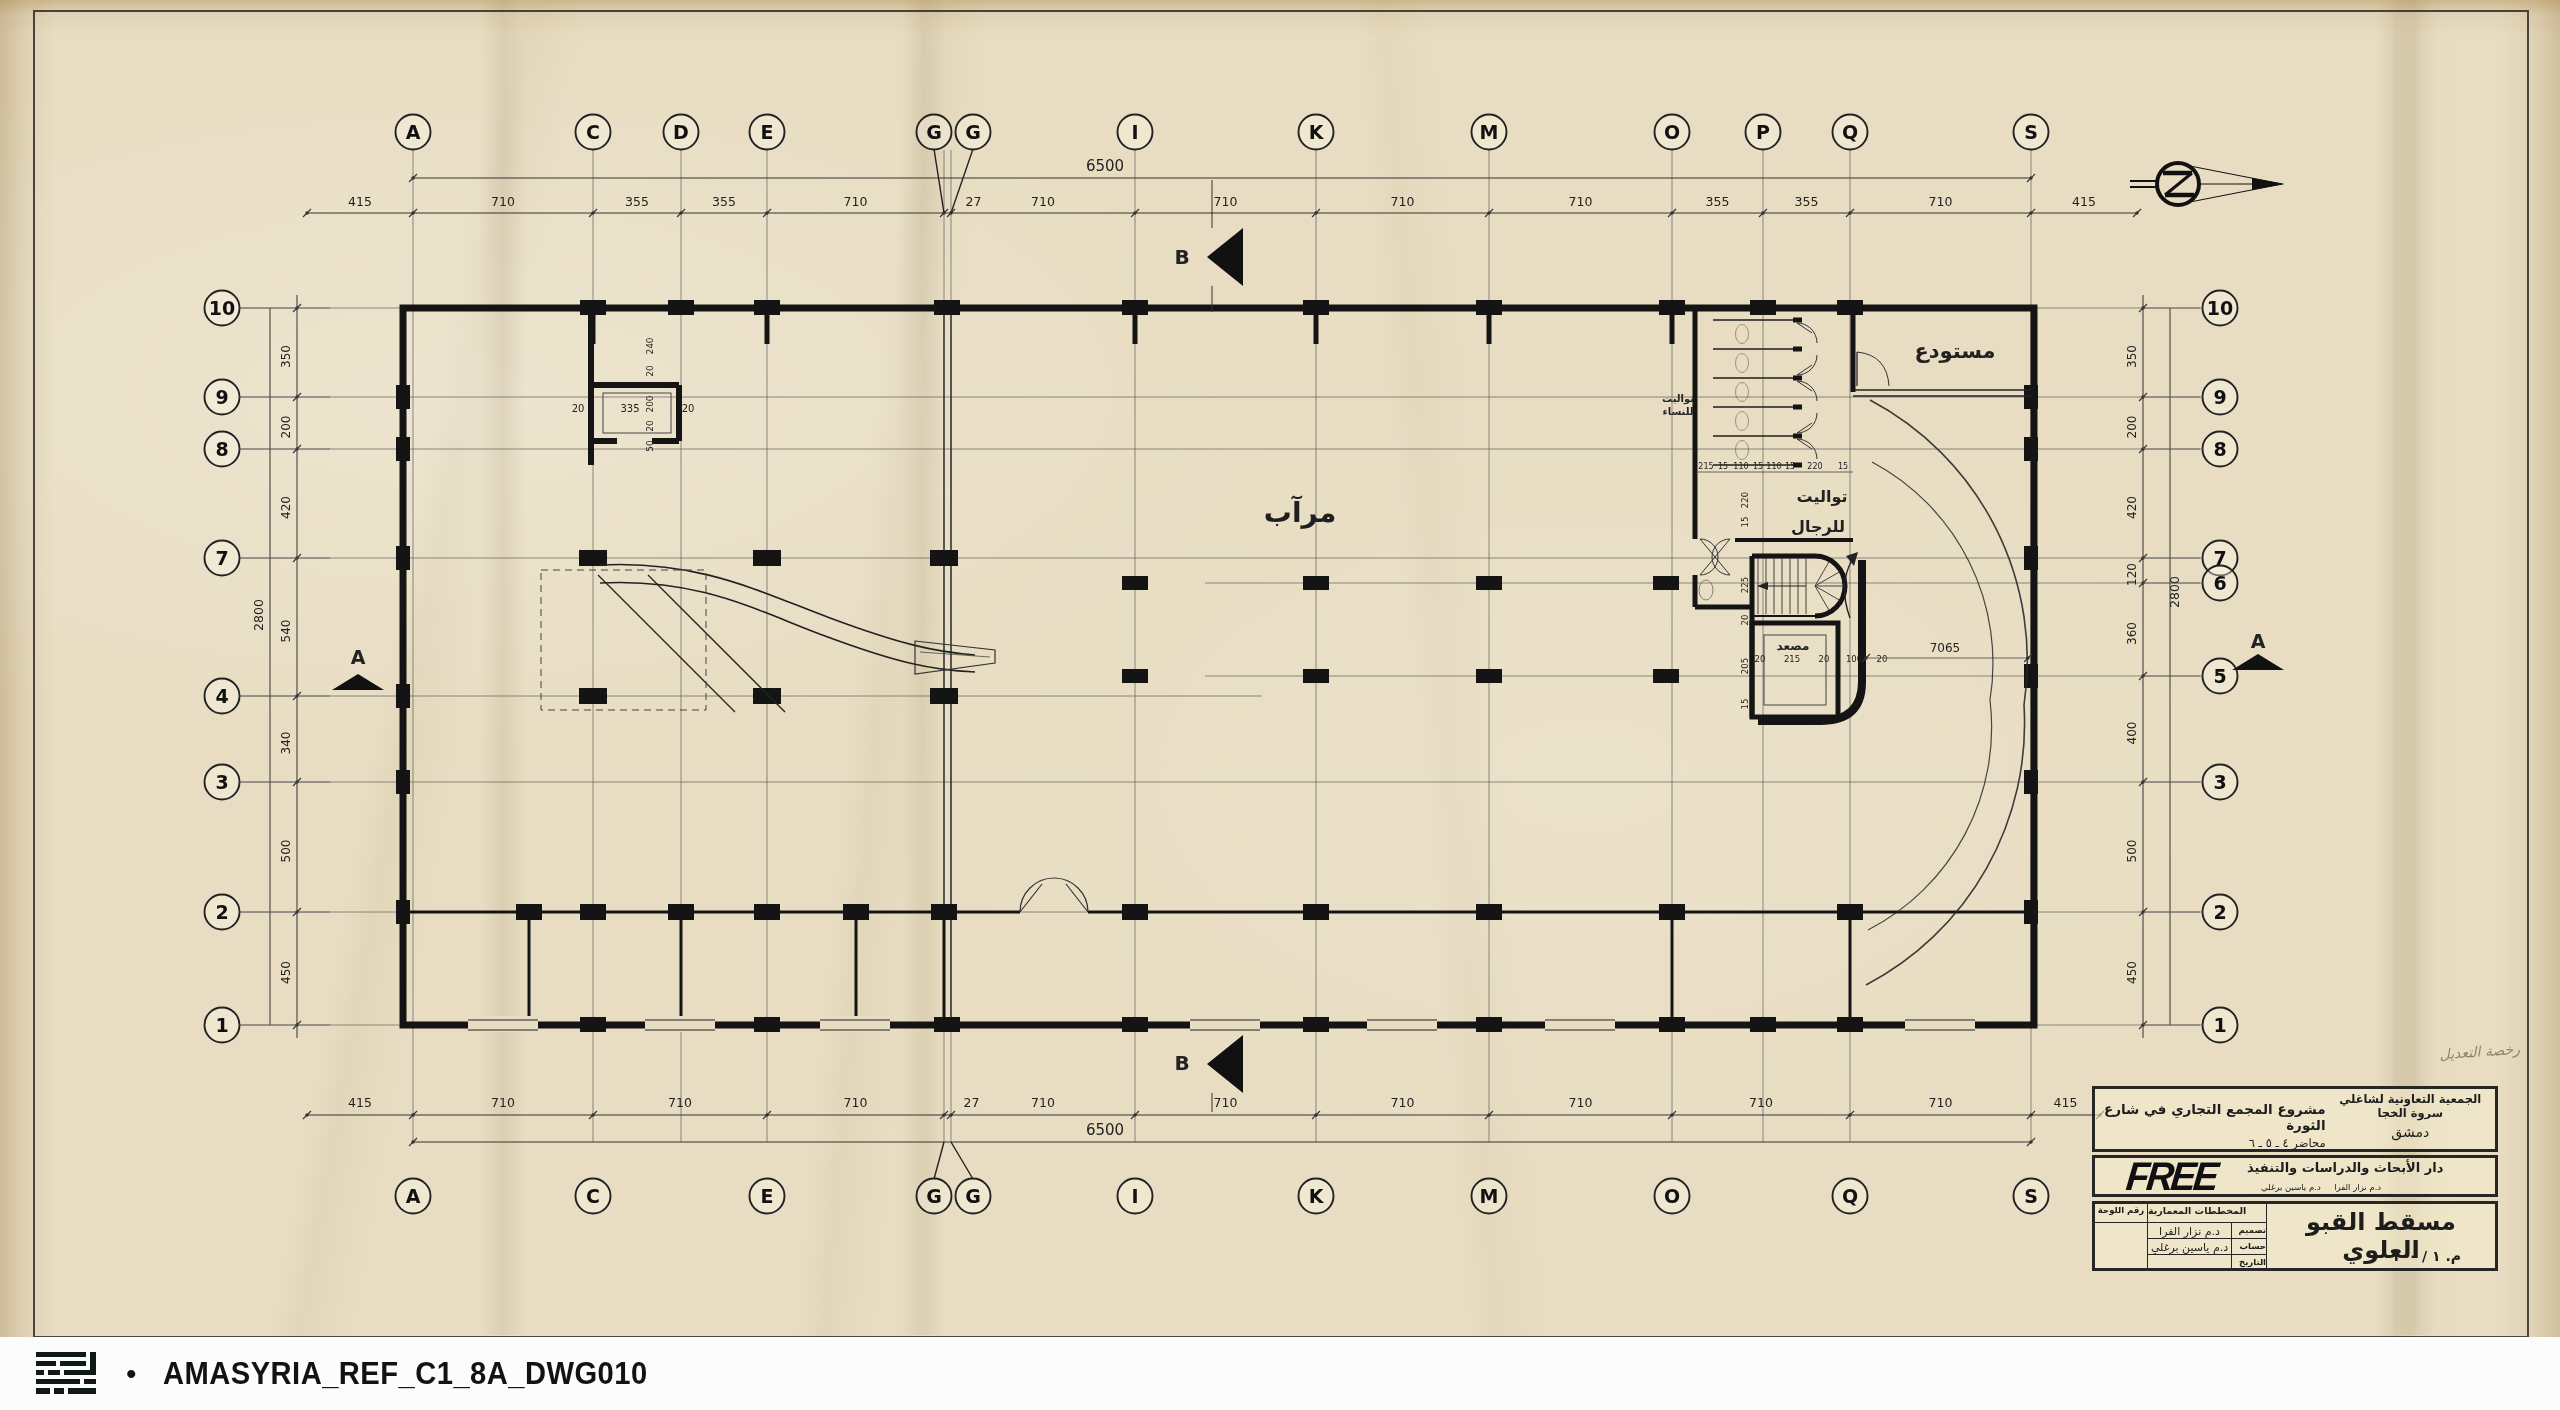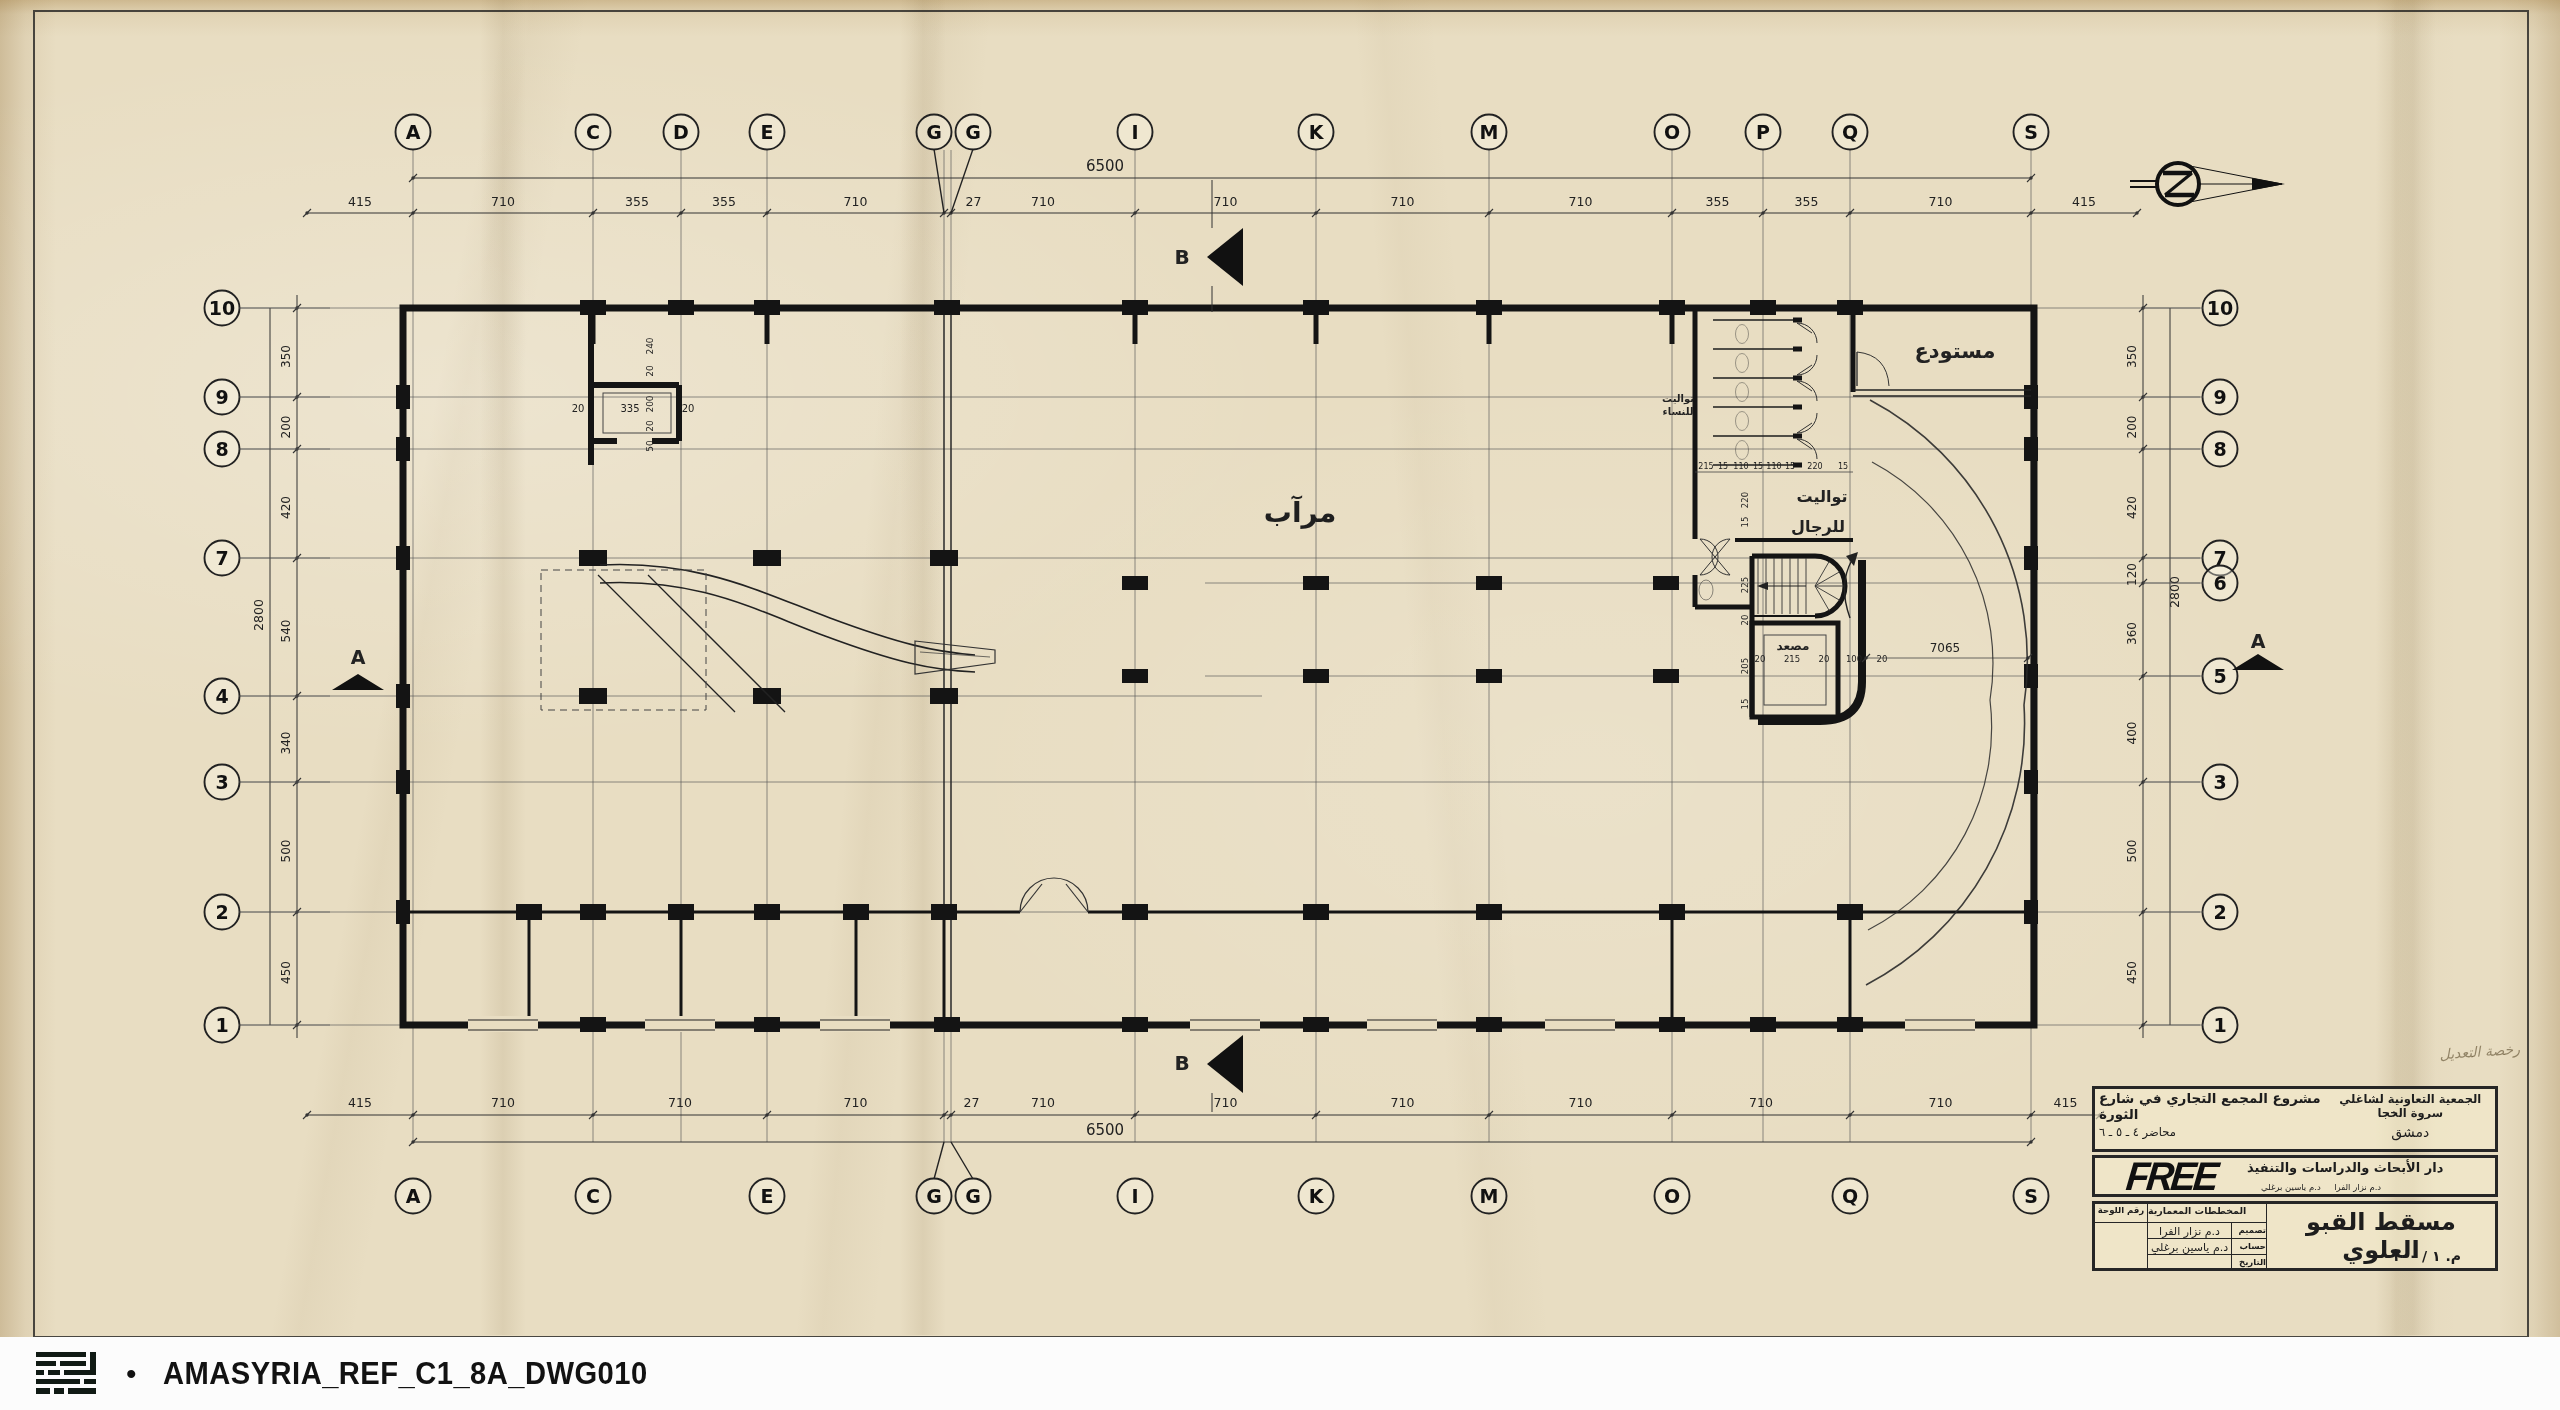--- a/index.html
+++ b/index.html
@@ -24,21 +24,21 @@
     border:2px solid rgba(28,28,28,0.78);pointer-events:none;}
   svg.plan{position:absolute;left:0;top:0;}
 
   
   .tb{position:absolute;left:2092px;top:1086px;width:406px;color:#1d1d1d;direction:rtl;}
   .tb .box{border:3px solid #262626;background:rgba(244,235,203,0.6);box-sizing:border-box;}
   .tb-row1{height:66px;display:flex;}
   .tb-client{width:41%;padding:3px 6px 0 2px;text-align:center;border-left:none;}
   .tb-client .l1{font-size:11.5px;font-weight:bold;}
   .tb-client .l2{font-size:14px;margin-top:4px;}
-  .tb-project{width:59%;padding:1px 4px 0 4px;text-align:left;}
+  .tb-project{width:59%;padding:12px 4px 0 4px;text-align:right;}
   .tb-project .l1{font-size:13.5px;font-weight:bold;}
   .tb-project .l2{font-size:11.5px;margin-top:3px;}
   .tb-row2{margin-top:3px;height:42px;display:flex;align-items:center;}
   .tb-firm{width:62%;text-align:left;padding-top:2px;}
   .tb-firm .l1{font-size:13px;font-weight:bold;}
   .tb-firm .l2{font-size:8.5px;border-bottom:1.5px solid #222;display:inline-block;padding:1px 14px 2px 14px;}
   .free{width:38%;text-align:center;font-family:"Liberation Sans",sans-serif;
     font-size:38px;font-weight:900;font-style:italic;letter-spacing:-3px;
     transform:skewX(-6deg) scaleY(1.05);color:#101010;}
   .tb-row3{margin-top:4px;height:70px;display:flex;direction:rtl;padding:0;}

